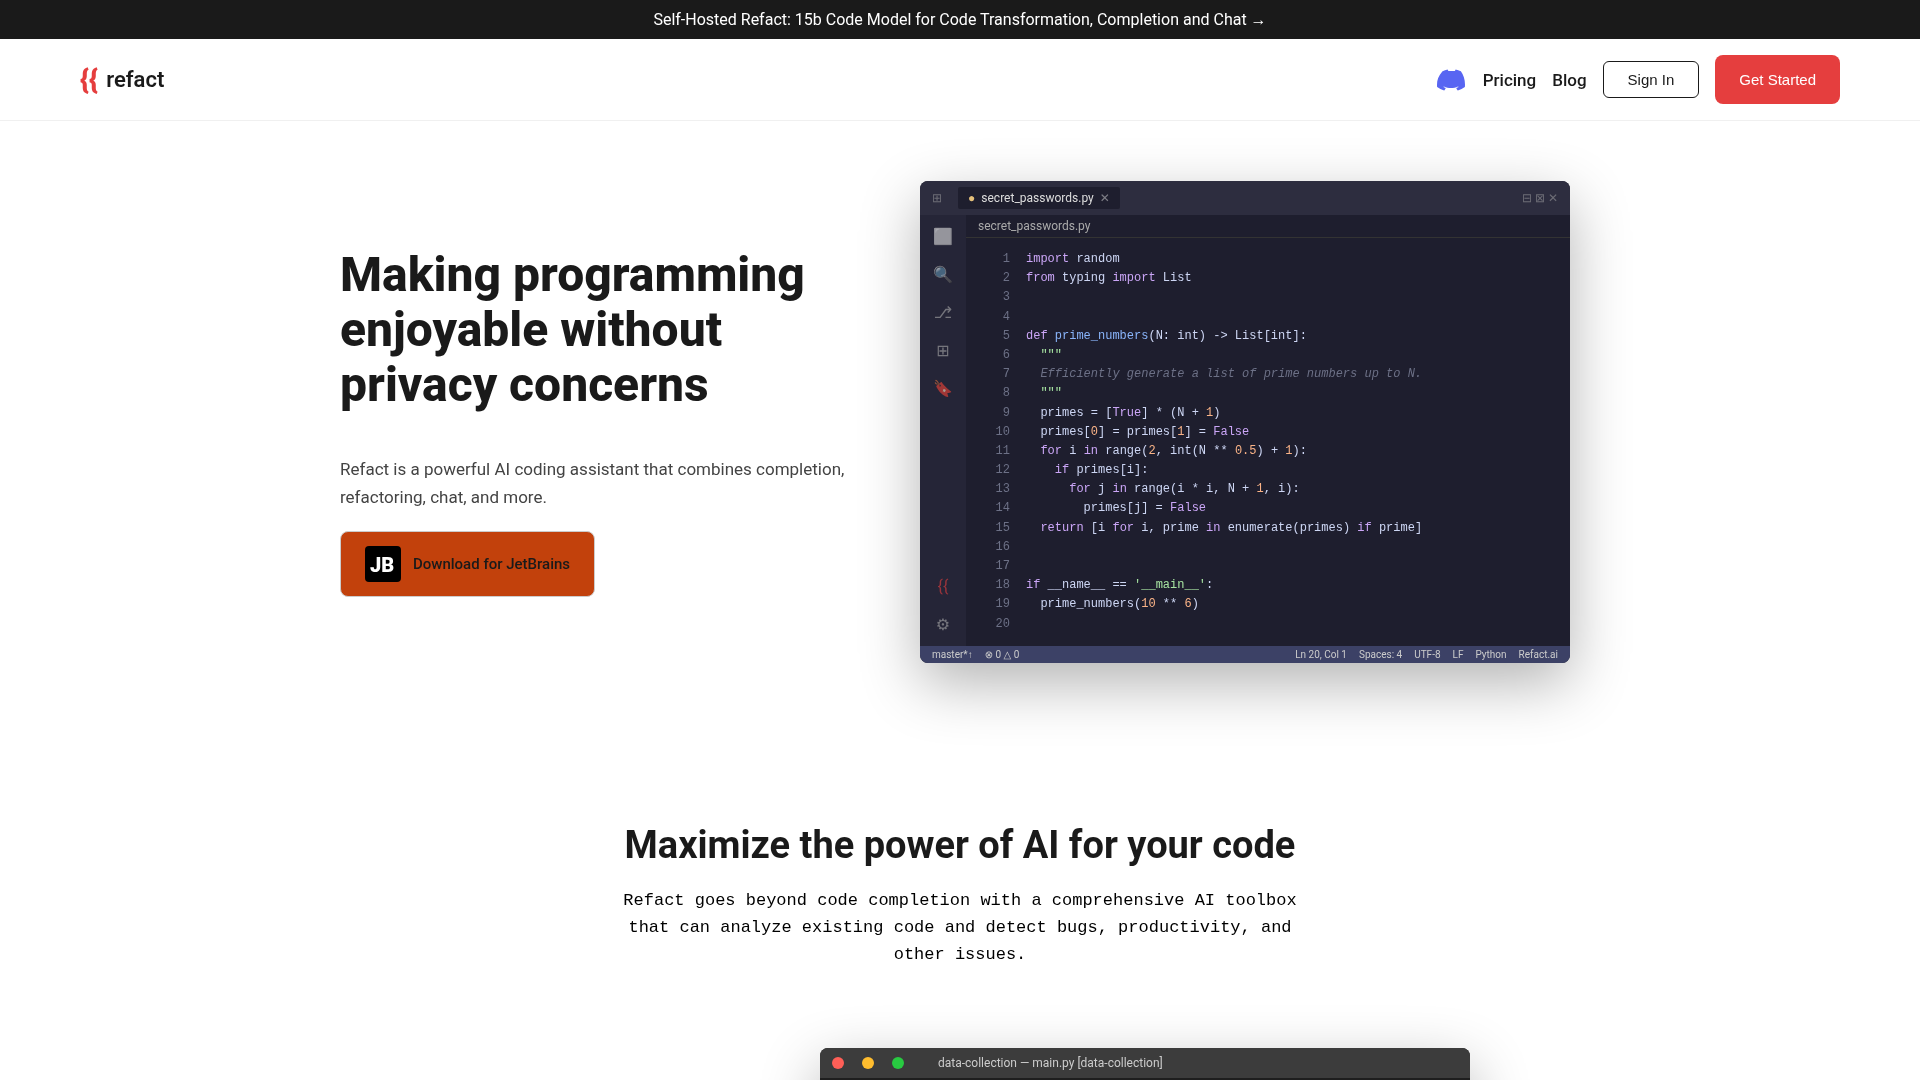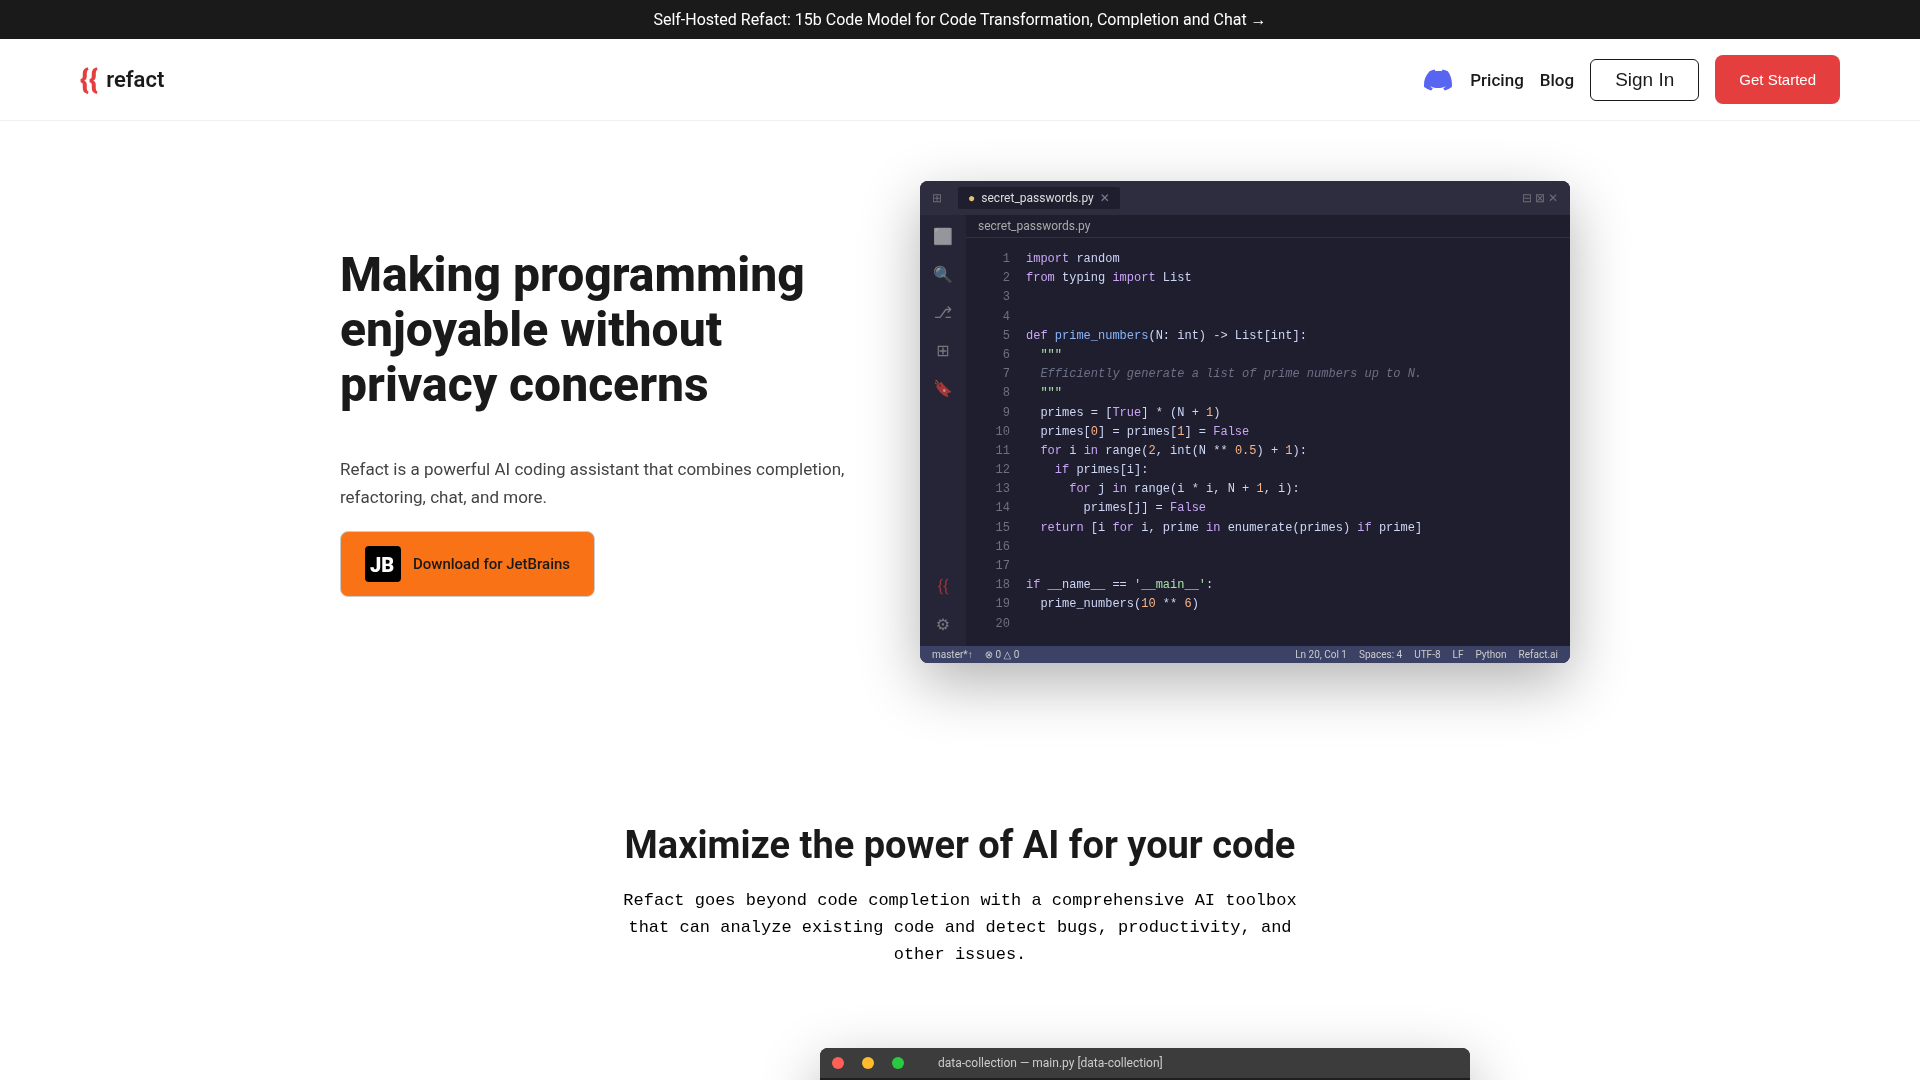--- a/index.html
+++ b/index.html
@@ -67,21 +67,21 @@
       height: 32px;
       display: flex;
       align-items: center;
       justify-content: center;
     }
     .btn-signin {
       border: 1.5px solid #1a1a1a;
       background: transparent;
       padding: 9px 24px;
       border-radius: 6px;
-      font-size: 19px;
+      font-size: 15px;
       font-weight: 500;
       cursor: pointer;
       color: #1a1a1a;
     }
     .btn-getstarted {
       background: #e53e3e;
       color: #fff;
       border: none;
       padding: 16px 24px;
       border-radius: 8px;
@@ -119,21 +119,21 @@
     .hero-buttons {
       display: flex;
       gap: 16px;
       flex-wrap: wrap;
     }
     .btn-download {
       display: flex;
       align-items: center;
       gap: 12px;
       border: 1.5px solid #ccc;
-      background: #f97316;
+      background: #c2410c;
       padding: 14px 24px;
       border-radius: 8px;
       font-size: 15px;
       font-weight: 500;
       cursor: pointer;
       color: #1a1a1a;
       text-decoration: none;
     }
     .btn-download .btn-icon {
       width: 36px;

